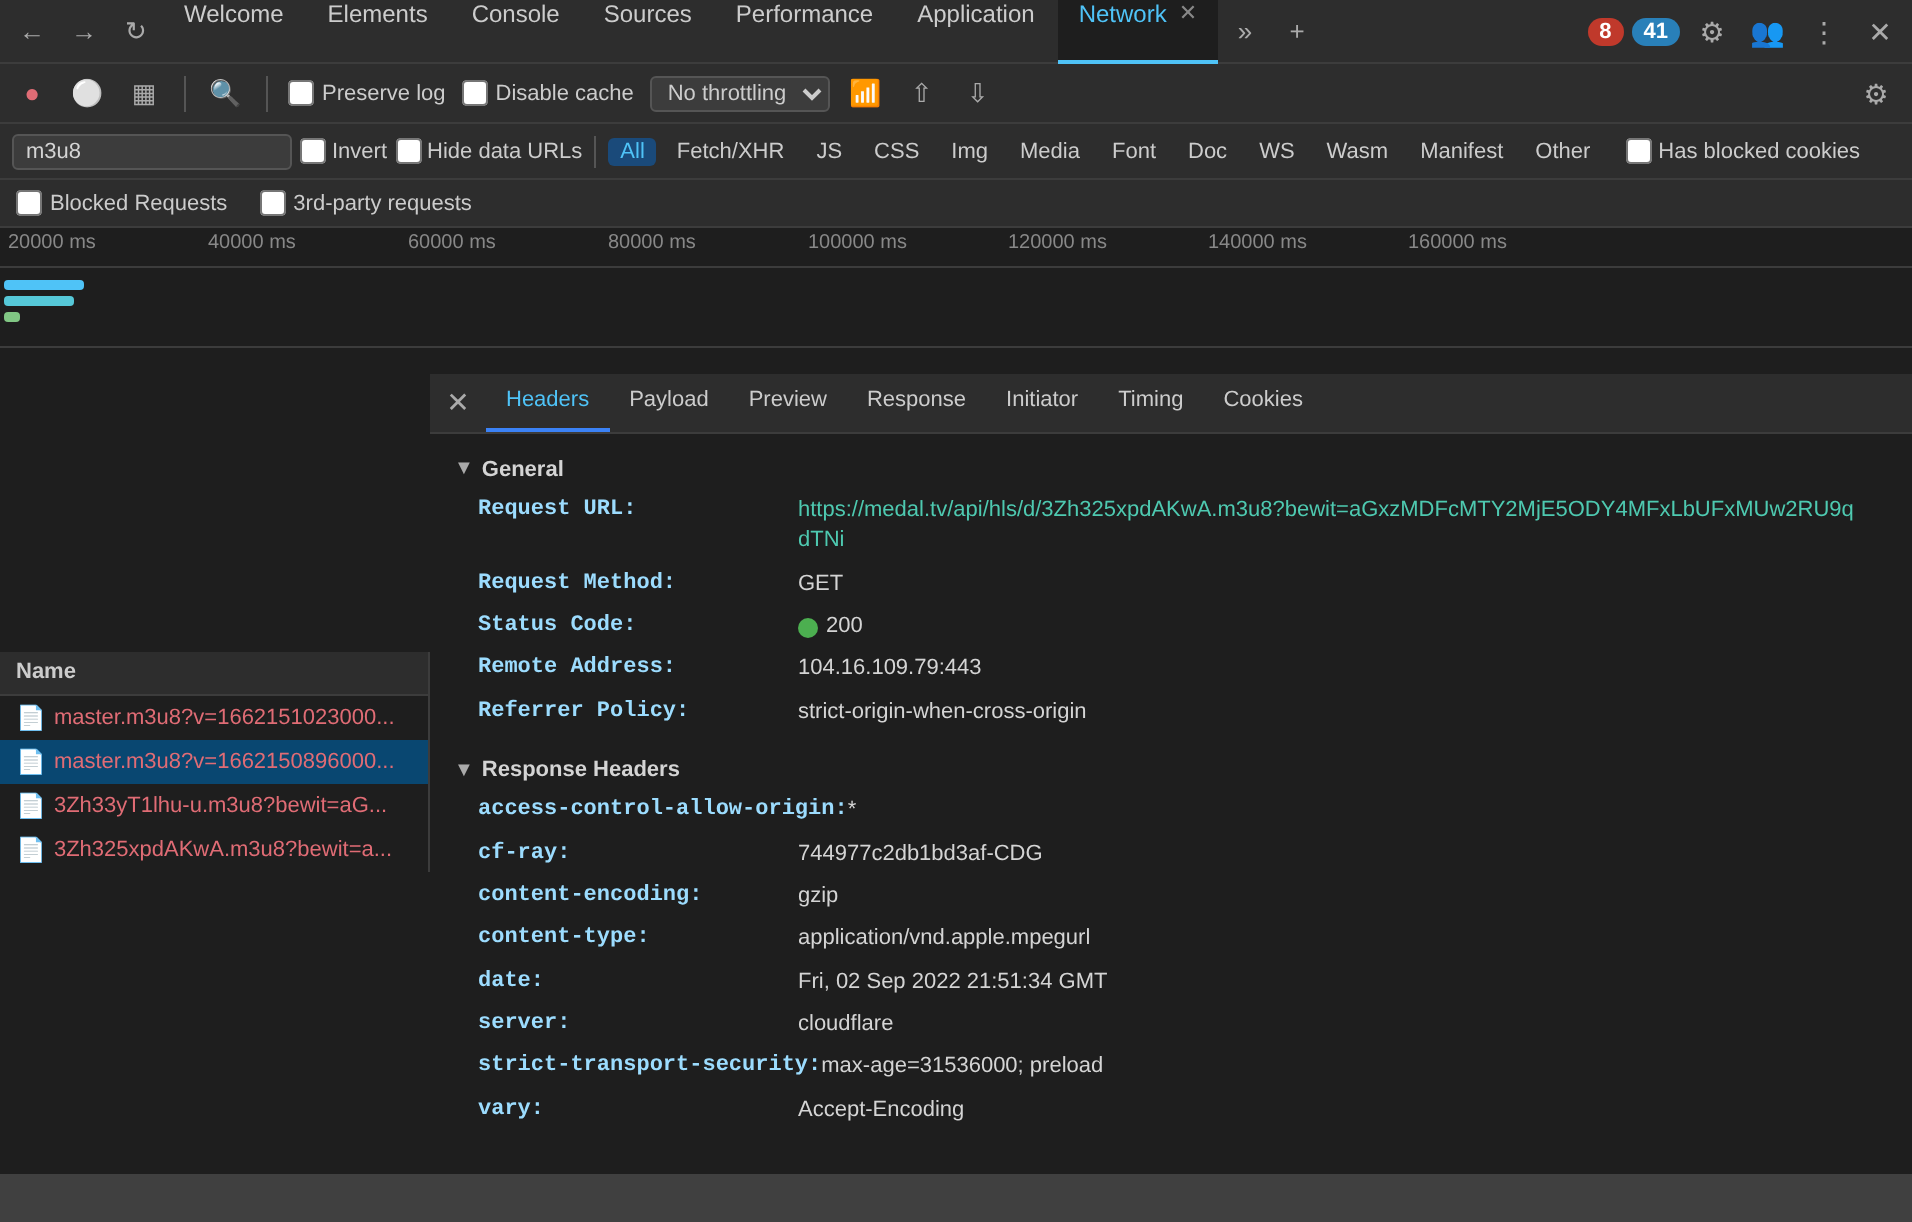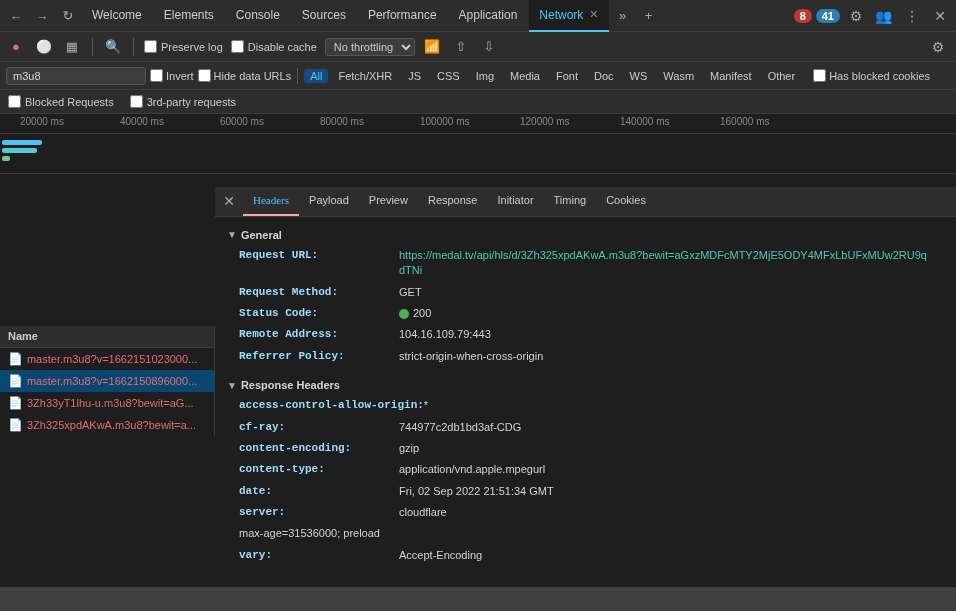--- a/index.html
+++ b/index.html
@@ -29,21 +29,21 @@
     }
     .nav-icon-btn {
       width: 24px; height: 24px;
       display: flex; align-items: center; justify-content: center;
       color: #aaa;
       cursor: pointer;
       border-radius: 3px;
       font-size: 13px;
     }
     .tab {
-      display: flex; align-items: center;
+      display: flex; 
       padding: 0 10px;
       height: 32px;
       font-size: 12px;
       color: #ccc;
       cursor: pointer;
       border-bottom: 2px solid transparent;
       white-space: nowrap;
     }
     .tab.active {
       color: #4fc3f7;
@@ -156,21 +156,21 @@
     }
     .timeline-ruler {
       display: flex;
       align-items: flex-start;
       height: 20px;
       border-bottom: 1px solid #3c3c3c;
       padding-top: 2px;
     }
     .timeline-tick {
       font-size: 10px; color: #888;
-      padding-left: 20px;
+      padding-left: 4px;
       min-width: 100px;
     }
     .timeline-content {
       height: 40px;
       position: relative;
     }
     .timeline-bar {
       position: absolute;
       height: 6px;
       top: 8px;
@@ -247,22 +247,21 @@
     }
     .detail-tab {
       padding: 0 10px;
       height: 30px;
       display: flex; align-items: center;
       font-size: 11px; color: #ccc; cursor: pointer;
       border-bottom: 2px solid transparent;
     }
     .detail-tab.active {
       color: #4fc3f7;
-      border-bottom: 2px solid #fca5a5;
-      font-family: Liberation Serif, serif;
+      border-bottom: 2px solid #3b82f6;
     }
 
     
     .details-content {
       flex: 1;
       overflow-y: auto;
       padding: 8px 0;
     }
     .details-content::-webkit-scrollbar { width: 8px; }
     .details-content::-webkit-scrollbar-track { background: #2d2d2d; }
@@ -555,20 +554,21 @@
       </div>
       <div class="detail-row">
         <span class="detail-key">date:</span>
         <span class="detail-value">Fri, 02 Sep 2022 21:51:34 GMT</span>
       </div>
       <div class="detail-row">
         <span class="detail-key">server:</span>
         <span class="detail-value">cloudflare</span>
       </div>
       <div class="detail-row">
+        <span class="detail-key">strict-transport-security:</span>
         <span class="detail-value">max-age=31536000; preload</span>
       </div>
       <div class="detail-row">
         <span class="detail-key">vary:</span>
         <span class="detail-value">Accept-Encoding</span>
       </div>
     </div>
   </div>
 </div>
 

